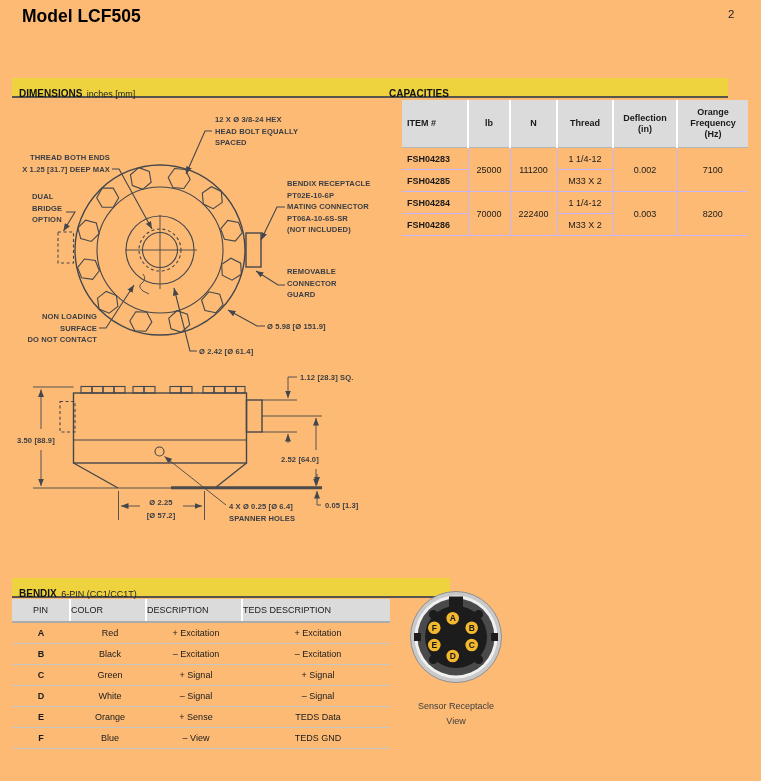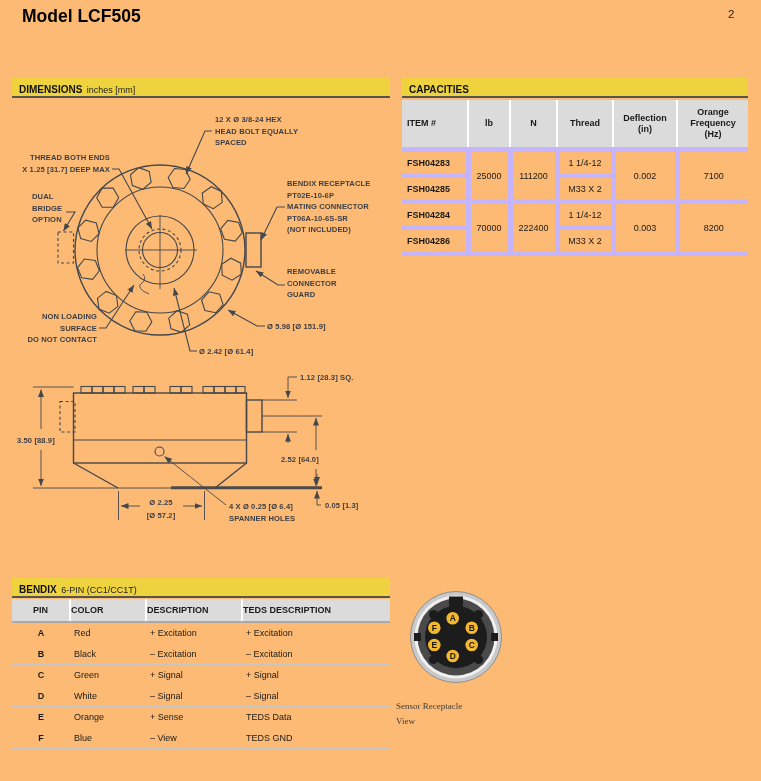--- a/index.html
+++ b/index.html
@@ -1,48 +1,48 @@
 <!DOCTYPE html>
 <html><head>
 <meta charset="utf-8">
 <style>
   html,body{margin:0;padding:0;background:#fff;}
   .page{position:relative;width:761px;height:781px;background:#fdba74;overflow:hidden;
         font-family:"Liberation Sans",sans-serif;color:#1a1a1a;}
   .page-title{position:absolute;left:22px;top:6px;font-size:17.5px;font-weight:bold;color:#000;}
   .page-number{position:absolute;left:728px;top:8px;font-size:11.5px;color:#222;}
-  .bar{position:absolute;height:20px;line-height:20px;background:#EFD33E;
+  .bar{position:absolute;height:20px;line-height:28px;background:#EFD33E;
        border-bottom:2px solid #56544C;padding-left:7px;box-sizing:border-box;}
   .bar .b{font-weight:bold;font-size:10px;color:#111;}
   .bar .n{font-weight:normal;font-size:9px;color:#222;}
   .bar-dim{left:12px;top:78px;width:378px;}
-  .bar-cap{left:402px;top:78px;width:346px;}
-  .bar-bx{left:12px;top:578px;width:378px;}
+  .bar-cap{left:382px;top:78px;width:346px;}
+  .bar-bx{left:12px;top:578px;width:438px;}
 
   table{border-collapse:collapse;table-layout:fixed;}
   .cap-table{position:absolute;left:402px;top:100px;width:346px;font-size:9px;}
   .cap-table th{background:#DBDBDB;border-left:2px solid #fff;border-bottom:1px solid #B5B5B5;
                 font-weight:bold;height:47px;vertical-align:middle;text-align:center;
                 white-space:pre-line;line-height:11px;padding:0;}
   .cap-table th:first-child{border-left:none;text-align:left;padding-left:5px;}
-  .cap-table td{border:5px solid #c4b5fd;text-align:center;height:21px;padding:0;}
+  .cap-table td{border:1px solid #c4b5fd;text-align:center;height:21px;padding:0;}
   .cap-table td.item{border-left:none;text-align:left;padding-left:5px;font-weight:bold;}
   .cap-table td:last-child{border-right:none;}
 
   .bx-table{position:absolute;left:12px;top:599px;width:378px;font-size:9px;}
   .bx-table th{background:#DBDBDB;border-left:2px solid #fff;border-bottom:2px solid #ABABAB;
-               font-weight:bold;height:22px;vertical-align:middle;text-align:left;padding:0 0 0 0;}
+               font-weight:normal;height:22px;vertical-align:middle;text-align:left;padding:0 0 0 0;}
   .bx-table th:first-child{border-left:none;text-align:center;padding-left:0;}
-  .bx-table td{border-bottom:1.5px solid #C6C6C6;height:20px;padding:0 0 0 4px;text-align:left;}
+  .bx-table td{border-bottom:1.5px solid #C6C6C6;height:20px;padding:0 0 0 4px;text-align:center;}
   .bx-table td.pin{font-weight:bold;text-align:center;padding-left:0;}
 
   .drawing-svg{position:absolute;left:12px;top:100px;}
   .conn-svg{position:absolute;left:409px;top:590px;}
-  .conn-caption{position:absolute;left:396px;top:699px;width:120px;text-align:left;
-                font-size:9px;line-height:15px;color:#3d3d3d;font-family:Liberation Serif, serif;}
+  .conn-caption{position:absolute;left:396px;top:699px;width:120px;text-align:center;
+                font-size:9px;line-height:15px;color:#3d3d3d;}
 
   .lbl{font-size:7.6px;font-weight:600;fill:#3A3E45;letter-spacing:.1px;}
   .ln{stroke:#43474C;fill:none;stroke-width:1.1;}
   .thin{stroke-width:.9;}
   .hv{stroke-width:1.4;}
   .dash{stroke-dasharray:3,2.6;}
 </style>
 </head>
 <body>
 

